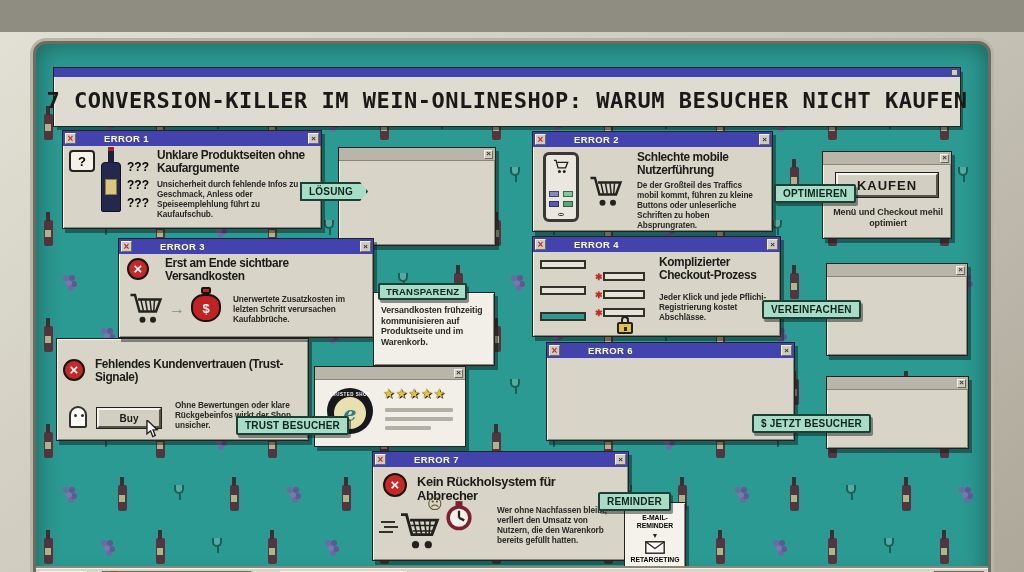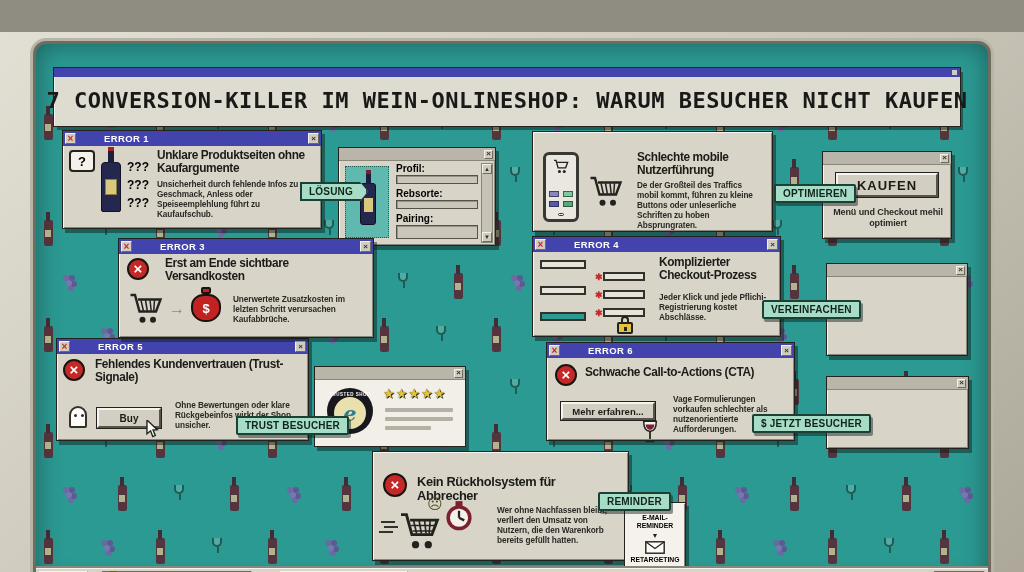--- a/index.html
+++ b/index.html
@@ -271,42 +271,28 @@
         <div class="abs smalltext" style="left:94px;top:33px;width:160px;">Unsicherheit durch fehlende Infos zu Geschmack, Anless oder Speiseemplehlung führt zu Kaufaufschub.</div>
       </div>
     </div>
 
     <span class="badge badge-arrow" style="left:264px;top:138px;">LÖSUNG</span>
 
     <div class="win" style="left:302px;top:103px;width:158px;height:99px;z-index:3;">
       <div class="tbar-plain">
         <span class="sq close-sq" style="width:9px;height:9px;"></span>
       </div>
-      <div class="wbody-plain">
-        <div class="abs" style="left:6px;top:5px;width:44px;height:72px;background:#5fb9ae;border:1px dotted #1f5f58;">
-          <div class="abs" style="left:14px;top:16px;width:16px;height:42px;background:#24284e;border:1px solid #101224;border-radius:3px;">
-            <div class="abs" style="left:5px;top:-11px;width:5px;height:11px;background:#1b1e3c;"></div>
-            <div class="abs" style="left:5px;top:-14px;width:5px;height:4px;background:#7c1f2e;"></div>
-            <div class="abs" style="left:3px;top:14px;width:9px;height:14px;background:#d9c87e;"></div>
-          </div>
-        </div>
-        <div class="abs" style="left:57px;top:2px;font-weight:bold;font-size:10px;">Profil:</div>
-        <div class="abs inp" style="left:57px;top:14px;width:82px;height:9px;"></div>
-        <div class="abs" style="left:57px;top:27px;font-weight:bold;font-size:10px;">Rebsorte:</div>
-        <div class="abs inp" style="left:57px;top:39px;width:82px;height:9px;"></div>
-        <div class="abs" style="left:57px;top:52px;font-weight:bold;font-size:10px;">Pairing:</div>
-        <div class="abs inp" style="left:57px;top:64px;width:82px;height:14px;"></div>
-        <div class="scrollcol" style="top:2px;bottom:2px;right:2px;">
-          <span class="sq">▲</span>
-          <span class="sq">▼</span>
-        </div>
-      </div>
     </div>
 
     <div class="win" style="left:496px;top:87px;width:241px;height:101px;">
+      <div class="tbar">
+        <span class="sq err-sq"></span>
+        <span class="tbar-title">ERROR 2</span>
+        <span class="sq close-sq"></span>
+      </div>
       <div class="wbody">
         <div class="abs" style="left:10px;top:5px;width:36px;height:70px;background:#e9e7df;border:3px solid #3a3834;border-radius:6px;">
           <svg class="abs" style="left:7px;top:4px;" width="17" height="15" viewBox="0 0 24 22">
               <path d="M1 2h3l3 11h11l3-8H6" fill="none" stroke="#23221e" stroke-width="2"></path>
               <circle cx="9" cy="18.5" r="2.2" fill="#23221e"></circle>
               <circle cx="16" cy="18.5" r="2.2" fill="#23221e"></circle>
             </svg>
           <div class="abs" style="left:3px;top:36px;width:10px;height:6px;background:#8a86c0;border:1px solid #44425e;"></div>
           <div class="abs" style="left:17px;top:36px;width:10px;height:6px;background:#7ec9a0;border:1px solid #3e6450;"></div>
           <div class="abs" style="left:3px;top:46px;width:10px;height:6px;background:#5a58a8;border:1px solid #34325e;"></div>
@@ -351,20 +337,24 @@
             <circle cx="9" cy="18.5" r="2" fill="#23221e"></circle>
             <circle cx="16" cy="18.5" r="2" fill="#23221e"></circle>
           </svg>
         <span class="abs" style="left:50px;top:46px;font-weight:bold;font-size:16px;color:#8d8a7e;">→</span>
         <div class="abs" style="left:72px;top:40px;width:30px;height:28px;background:#c32222;border:2px solid #161310;border-radius:42% 42% 48% 48%;display:flex;align-items:center;justify-content:center;color:#fff;font-weight:bold;font-size:13px;">$</div>
         <div class="abs" style="left:82px;top:33px;width:10px;height:7px;background:#c32222;border:2px solid #161310;border-radius:2px;"></div>
         <div class="abs smalltext" style="left:114px;top:40px;width:136px;">Unerwertete Zusatzkosten im lelzten Schritt verursachen Kaufabbrüche.</div>
       </div>
     </div>
 
+    <div class="win" style="left:337px;top:248px;width:122px;height:74px;background:#f1efe7;z-index:4;">
+      <span class="badge" style="left:4px;top:-10px;font-size:9.5px;padding:1px 6px;">TRANSPARENZ</span>
+      <div class="abs smalltext" style="left:7px;top:12px;width:108px;font-size:9px;">Versandkosten frühzeitig kommunisieren auf Produktseite und im Warenkorb.</div>
+    </div>
 
     <div class="win" style="left:496px;top:192px;width:249px;height:101px;">
       <div class="tbar">
         <span class="sq err-sq"></span>
         <span class="tbar-title">ERROR 4</span>
         <span class="sq close-sq"></span>
       </div>
       <div class="wbody">
         <div class="abs bar" style="left:7px;top:8px;width:46px;"></div>
         <div class="abs bar" style="left:7px;top:34px;width:46px;"></div>
@@ -386,25 +376,20 @@
 
     <span class="badge" style="left:726px;top:256px;">VEREINFACHEN</span>
 
     <div class="win" style="left:790px;top:219px;width:142px;height:93px;z-index:3;">
       <div class="tbar-plain">
         <span class="sq close-sq" style="width:9px;height:9px;"></span>
       </div>
     </div>
 
     <div class="win" style="left:20px;top:294px;width:253px;height:103px;">
-      <div class="tbar">
-        <span class="sq err-sq"></span>
-        <span class="tbar-title">ERROR 5</span>
-        <span class="sq close-sq"></span>
-      </div>
       <div class="wbody">
         <div class="xcirc" style="left:6px;top:5px;width:22px;height:22px;"></div>
         <div class="abs heading" style="left:38px;top:4px;width:212px;">Fehlendes Kundenvertrauen (Trust-Signale)</div>
         <div class="abs" style="left:12px;top:52px;width:18px;height:22px;background:#fdfcf8;border:2px solid #33312c;border-radius:9px 9px 2px 2px;">
           <div class="abs" style="left:3px;top:6px;width:3px;height:3px;border-radius:50%;background:#33312c;box-shadow:7px 0 0 #33312c;"></div>
         </div>
         <div class="abs btn3d" style="left:40px;top:54px;width:64px;height:20px;font-size:10px;">Buy</div>
         <svg class="abs" style="left:88px;top:66px;z-index:2;" width="15" height="18" viewBox="0 0 10 13">
             <polygon points="1,0 1,10 3.6,7.8 5.2,12 7,11.2 5.4,7.2 8.4,7" fill="#fdfcf8" stroke="#23221e" stroke-width="1"></polygon>
           </svg>
@@ -429,42 +414,36 @@
         <div class="abs glines" style="left:70px;top:46px;width:46px;"></div>
       </div>
     </div>
 
     <div class="win" style="left:510px;top:298px;width:249px;height:99px;">
       <div class="tbar">
         <span class="sq err-sq"></span>
         <span class="tbar-title">ERROR 6</span>
         <span class="sq close-sq"></span>
       </div>
-      <div class="wbody">
-        <div class="xcirc" style="left:8px;top:6px;width:22px;height:22px;"></div>
-        <div class="abs heading" style="left:38px;top:8px;width:210px;">Schwache Call-to-Actions (CTA)</div>
-        <div class="abs btn3d" style="left:14px;top:44px;width:94px;height:18px;font-size:9.5px;">Mehr erfahren...</div>
-        <svg class="abs" style="left:94px;top:62px;" width="18" height="24" viewBox="0 0 14 19">
-            <path d="M2 1h10c0 6-2 8-5 8S2 7 2 1z" fill="#f3f1ea" stroke="#23221e" stroke-width="1.2"></path>
-            <path d="M3.5 3.5h7c-.5 3-1.6 4.2-3.5 4.2S4 6.5 3.5 3.5z" fill="#7c2030"></path>
-            <path d="M7 9v6M3.5 17h7" stroke="#23221e" stroke-width="1.4"></path>
-          </svg>
-        <div class="abs smalltext" style="left:126px;top:36px;width:118px;">Vage Formulierungen vorkaufen schlechter als nutzenorientierte Aufforderungen.</div>
-      </div>
     </div>
 
     <span class="badge" style="left:716px;top:370px;z-index:6;">$ JETZT BESUCHER</span>
 
     <div class="win" style="left:790px;top:332px;width:143px;height:73px;z-index:4;">
       <div class="tbar-plain">
         <span class="sq close-sq" style="width:9px;height:9px;"></span>
       </div>
     </div>
 
     <div class="win" style="left:336px;top:407px;width:257px;height:110px;">
+      <div class="tbar">
+        <span class="sq err-sq"></span>
+        <span class="tbar-title">ERROR 7</span>
+        <span class="sq close-sq"></span>
+      </div>
       <div class="wbody">
         <div class="xcirc" style="left:10px;top:6px;width:24px;height:24px;"></div>
         <div class="abs heading" style="left:44px;top:8px;width:210px;font-size:13.5px;">Kein Rückholsystem für Abbrecher</div>
         <span class="abs" style="left:54px;top:28px;font-size:15px;color:#5a5026;">☹</span>
         <div class="abs" style="left:8px;top:54px;width:14px;height:2px;background:#33312c;box-shadow:3px 5px 0 #33312c,-2px 10px 0 #33312c;"></div>
         <svg class="abs" style="left:26px;top:44px;" width="44" height="40" viewBox="0 0 24 22">
             <path d="M1 2h3l3 11h11l3-8H6" fill="none" stroke="#23221e" stroke-width="1.6"></path>
             <path d="M8 5.5l1.6 7M11 5.5l1.2 7M14 5.5l.8 7M17 5.5l-.5 7M6.6 8h13M7.4 11h11.3" stroke="#23221e" stroke-width=".9"></path>
             <circle cx="9" cy="18.5" r="2" fill="#23221e"></circle>
             <circle cx="16" cy="18.5" r="2" fill="#23221e"></circle>

